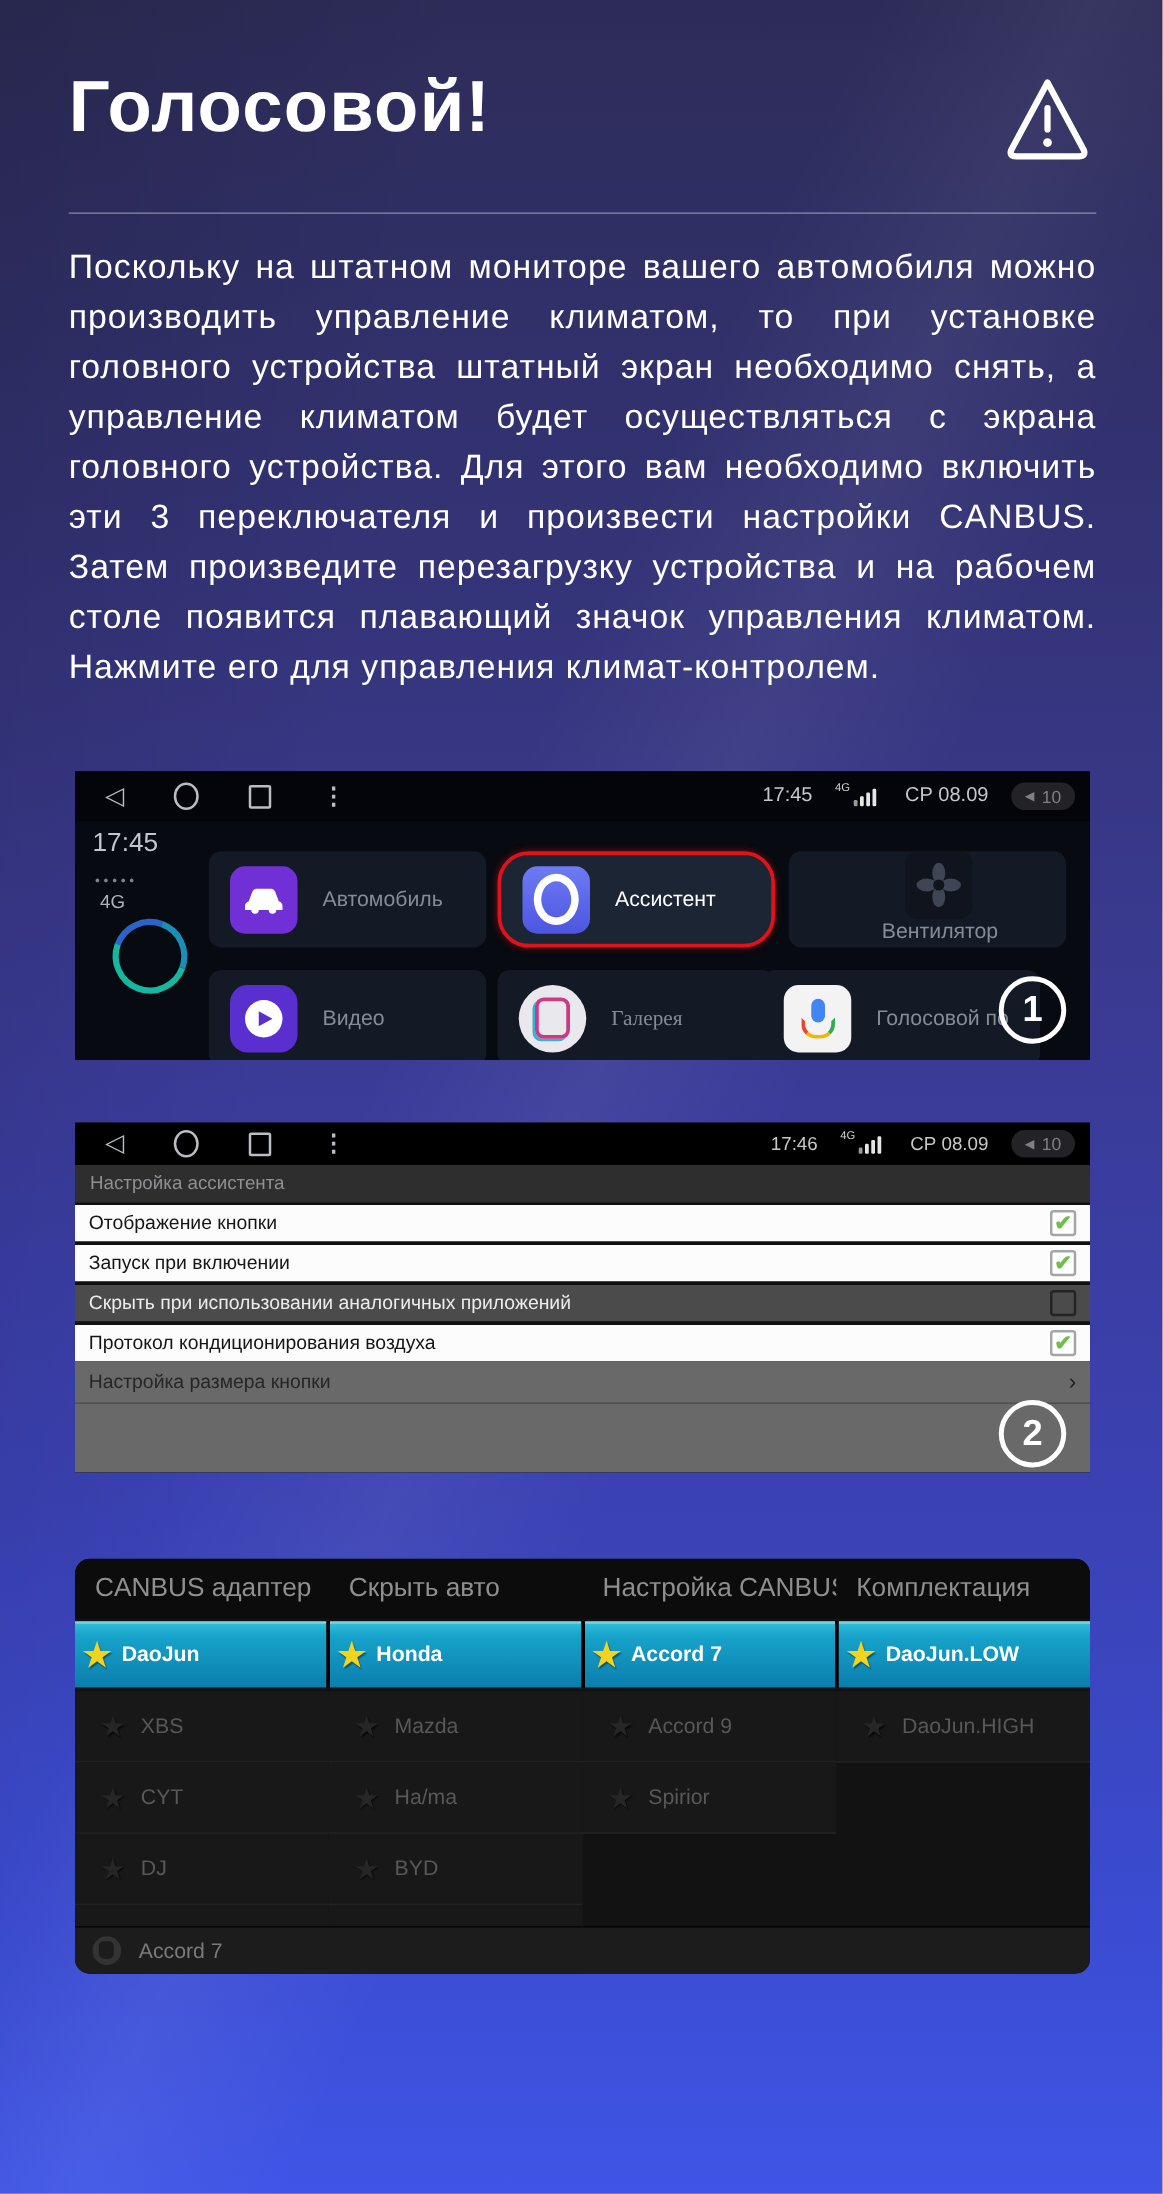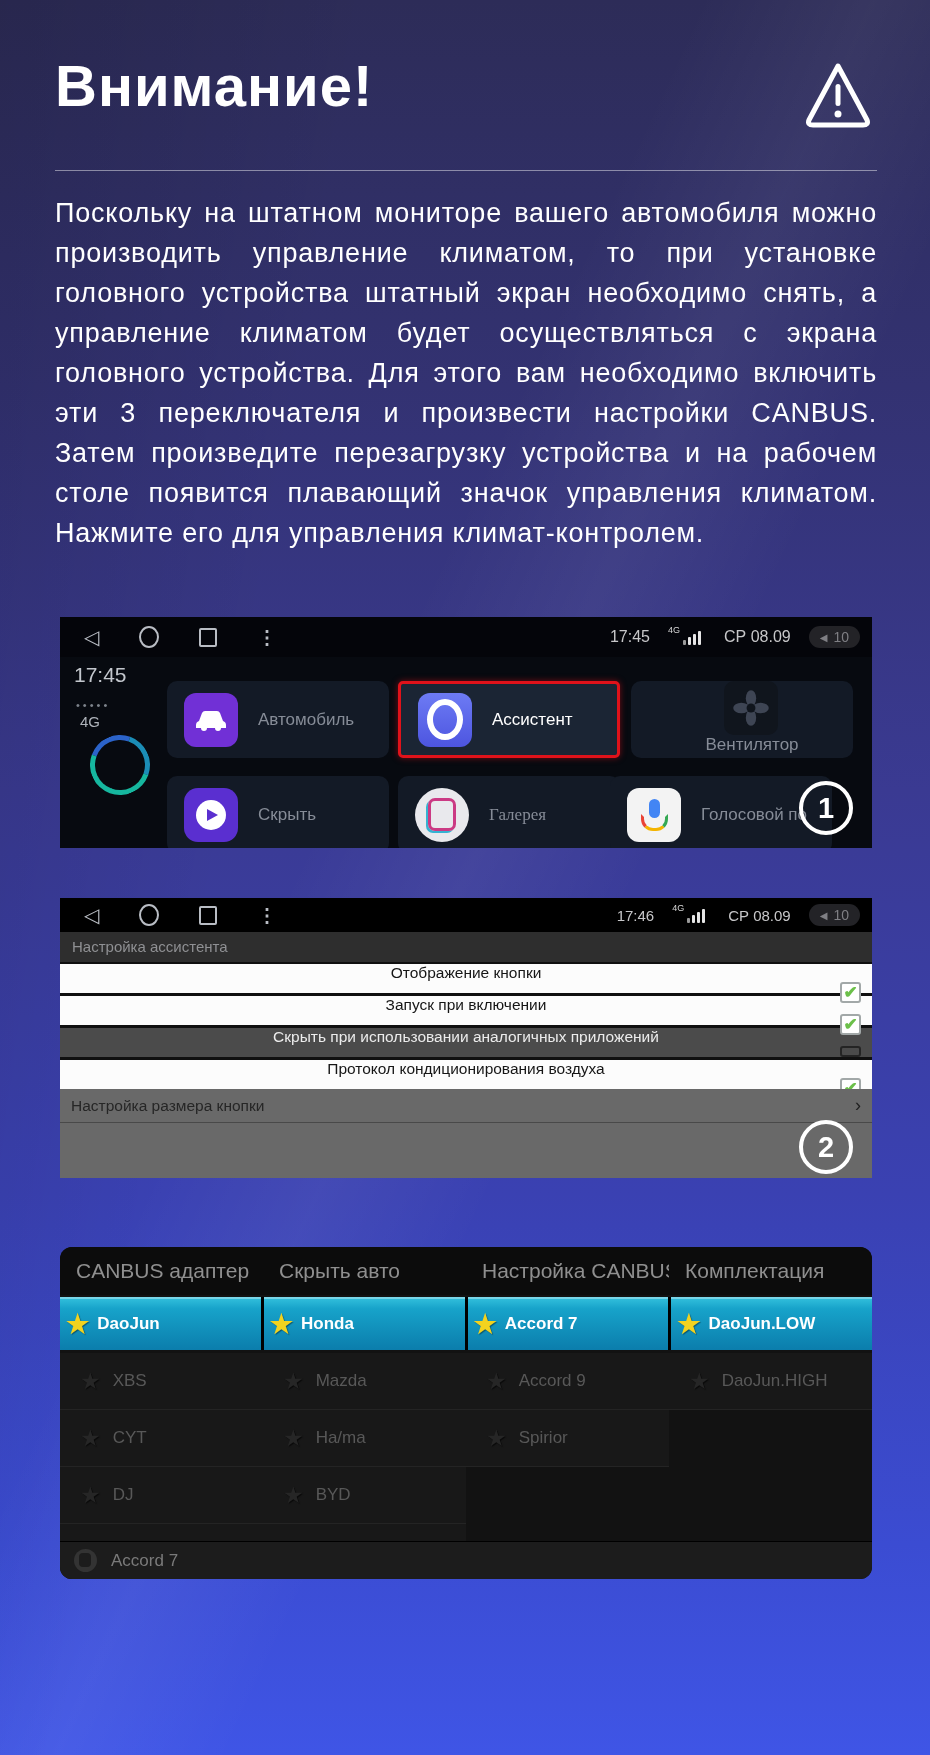--- a/index.html
+++ b/index.html
@@ -43,21 +43,21 @@
   .shot1{top:617px;height:231px;background:#070a10;}
   .shot1 .sbar{height:40px;}
   .s1-time{position:absolute;left:14px;top:46px;color:#c3c7cd;font-size:21px;}
   .s1-dots{position:absolute;left:16px;top:82px;color:#7d838b;font-size:11px;letter-spacing:3px;}
   .s1-4g{position:absolute;left:20px;top:96px;color:#aeb3ba;font-size:15px;}
   .s1-ring{position:absolute;left:30px;top:118px;width:50px;height:50px;border-radius:50%;
            border:5px solid #16b79f;border-top-color:#2b63c9;border-right-color:#1b8db6;transform:rotate(-25deg);}
   .tile{position:absolute;width:222px;height:77px;background:#131a26;border-radius:10px;
         display:flex;align-items:center;box-sizing:border-box;}
   .tile .lb{margin-left:20px;font-size:17px;color:#868c97;white-space:nowrap;overflow:hidden;max-width:118px;}
-  .tile.hl{border:3px solid #e0121a;border-radius:5px;background:#1b2534;box-shadow:0 0 6px rgba(224,18,26,.5);}
+  .tile.hl{border:3px solid #e0121a;border-radius:25px;background:#1b2534;box-shadow:0 0 6px rgba(224,18,26,.5);}
   .tile.hl .lb{color:#fff;}
   .ic{width:54px;height:54px;border-radius:12px;margin-left:17px;flex:none;position:relative;
       display:flex;align-items:center;justify-content:center;}
   .ic-car{background:#7130d6;}
   .ic-assist{background:linear-gradient(180deg,#6d7bf4,#4d55e0);}
   .ic-assist .ring{width:24px;height:29px;border:6px solid #fff;border-radius:50%;}
   .ic-fan{background:#10151d;border-radius:10px;}
   .ic-video{background:#5a2fd0;border-radius:14px;}
   .ic-video .disc{width:30px;height:30px;border-radius:50%;background:#fff;display:flex;align-items:center;justify-content:center;}
   .ic-video .play{width:0;height:0;border-left:11px solid #5a2fd0;border-top:6px solid transparent;border-bottom:6px solid transparent;margin-left:3px;}
@@ -70,21 +70,21 @@
                border-left-color:#ea4335;border-right-color:#34a853;border-radius:0 0 12px 12px;margin-top:-4px;}
 
   
   .shot2{top:898px;height:280px;background:#101010;}
   .shot2 .sbar{height:34px;background:#000;}
   .shot2 .stat{font-size:15px;}
   .hdr2{position:absolute;top:34px;left:0;right:0;height:30px;background:#2e2e2e;
         color:#8f9093;font-size:15px;line-height:30px;padding-left:12px;box-sizing:border-box;}
   .rows2{position:absolute;top:66px;left:0;right:0;}
   .row{height:29px;margin-bottom:3px;background:#fcfcfc;color:#161616;font-size:15.5px;
-       display:flex;align-items:center;padding:0 11px;flex-direction:column;}
+       display:flex;align-items:center;padding:0 11px;}
   .row.dark{background:#4b4b4b;color:#ececec;}
   .cb{margin-left:auto;width:21px;height:21px;box-sizing:border-box;background:#fff;border:2px solid #a2a8a8;
       border-radius:3px;display:flex;align-items:center;justify-content:center;}
   .cb .mk{color:#6cc04a;font-size:17px;font-weight:bold;line-height:1;}
   .cb.off{background:#4b4b4b;border-color:#242424;}
   .gray2{position:absolute;top:191px;left:0;right:0;bottom:0;background:#696969;}
   .linkrow{height:33px;display:flex;align-items:center;padding:0 11px;color:#262626;font-size:15.5px;
            border-bottom:1px solid rgba(0,0,0,.3);}
   .linkrow .chev{margin-left:auto;color:#1e1e1e;font-size:18px;}
 
@@ -110,21 +110,21 @@
 
   .badge{position:absolute;width:54px;height:54px;box-sizing:border-box;border:4px solid #fff;border-radius:50%;
          display:flex;align-items:center;justify-content:center;color:#fff;font-size:29px;font-weight:bold;}
   .b1{left:739px;top:164px;}
   .b2{left:739px;top:222px;}
   .b3{left:739px;top:370px;}
 </style>
 </head>
 <body>
 
-<div class="page-title">Внимание!</div>
+<div class="page-title">Голосовой!</div>
 
 <svg class="warn-svg" width="76" height="80" viewBox="0 0 76 80">
   <path d="M38 8 L67 62 Q69 67 63 67 L13 67 Q7 67 9 62 Z" fill="none" stroke="#ffffff" stroke-width="5" stroke-linejoin="round"></path>
   <rect x="35.5" y="26" width="5" height="22" rx="2.5" fill="#ffffff"></rect>
   <circle cx="38" cy="56" r="3.5" fill="#ffffff"></circle>
 </svg>
 
 <div class="title-divider"></div>
 
 <div class="intro">Поскольку на штатном мониторе вашего автомобиля можно производить управление климатом, то при установке головного устройства штатный экран необходимо снять, а управление климатом будет осуществляться с экрана головного устройства. Для этого вам необходимо включить эти 3 переключателя и произвести настройки CANBUS. Затем произведите перезагрузку устройства и на рабочем столе появится плавающий значок управления климатом. Нажмите его для управления климат-контролем.</div>
@@ -190,21 +190,21 @@
     </span>
     <span class="lb">Вентилятор</span>
   </div>
 
   <div class="tile" style="left:107px;top:159px;">
     <span class="ic ic-video">
         <span class="disc">
           <span class="play"></span>
         </span>
       </span>
-    <span class="lb">Скрыть</span>
+    <span class="lb">Видео</span>
   </div>
 
   <div class="tile" style="left:338px;top:159px;font-family:Liberation Serif, serif;">
     <span class="ic ic-gallery">
         <span class="frame"></span>
       </span>
     <span class="lb">Галерея</span>
   </div>
 
   <div class="tile" style="left:550px;top:159px;">

